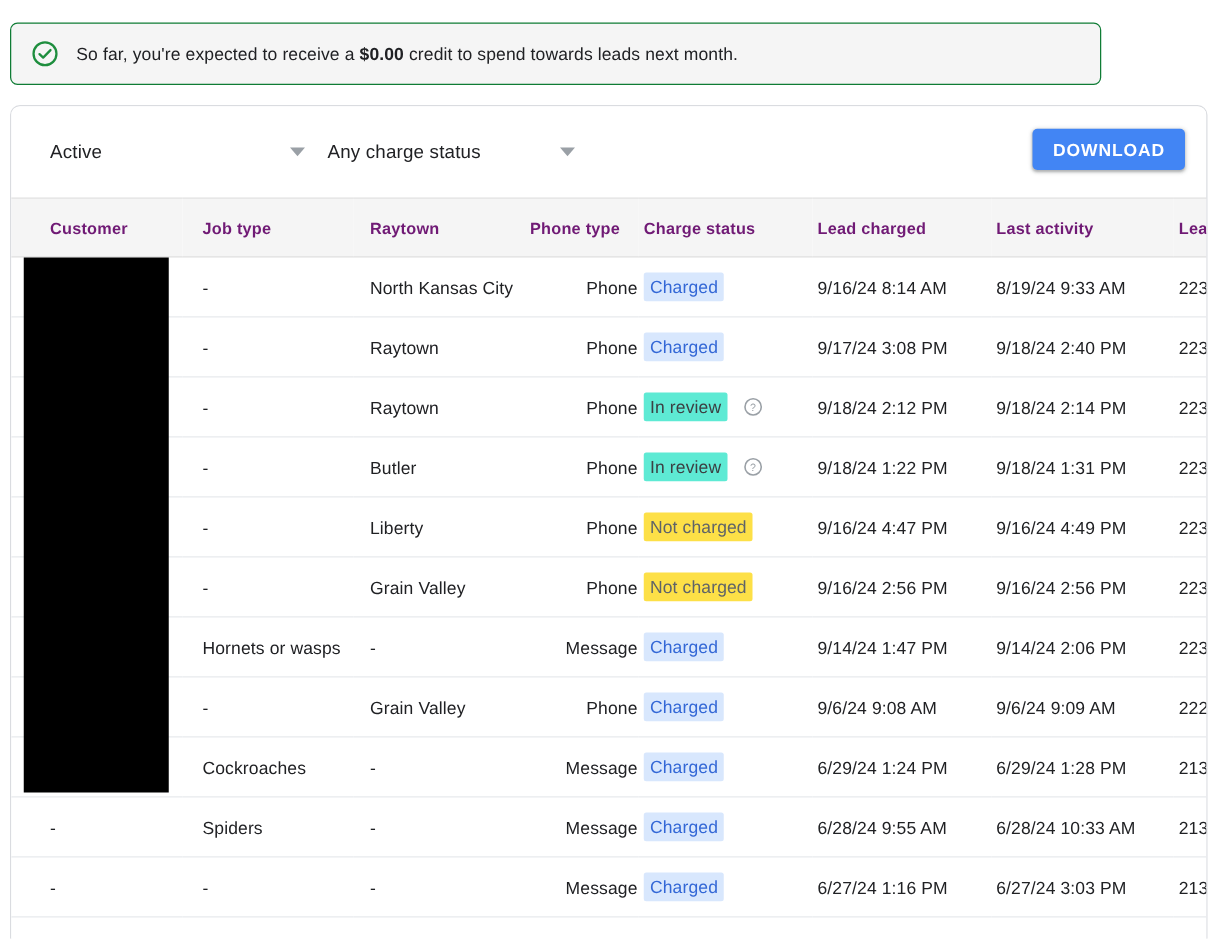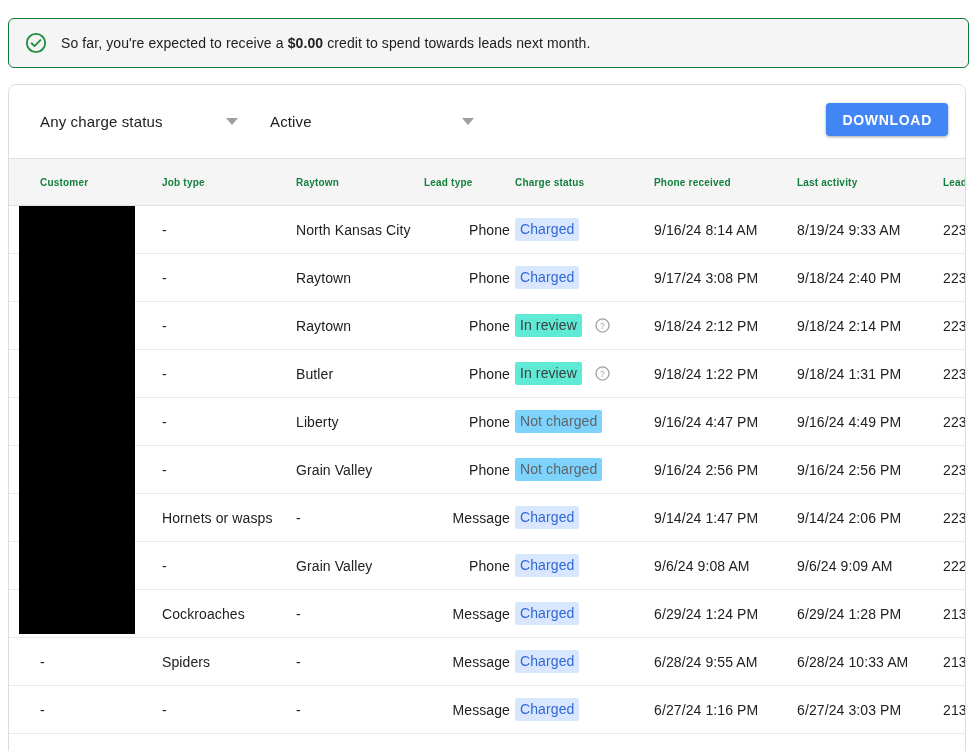--- a/index.html
+++ b/index.html
@@ -9,21 +9,21 @@
     background: #ffffff;
     font-family: "Liberation Sans", sans-serif;
     -webkit-font-smoothing: antialiased;
   }
   .page { width: 977px; height: 751px; position: relative; overflow: hidden; background:#fff; }
 
   
   .banner {
     position: absolute;
     left: 8px; top: 18px;
-    width: 961px; height: 50px;
+    width: 873px; height: 50px;
     background: #f5f5f5;
     border: 1px solid #0f7c35;
     border-radius: 6px;
     display: flex; align-items: center;
     padding: 0 16px;
   }
   .banner .check-icon { width: 22px; height: 22px; flex: 0 0 22px; margin-right: 14px; display:block; }
   .banner-text {
     font-size: 14px; color: #202124; line-height: 18px;
     letter-spacing: .1px;
@@ -89,23 +89,23 @@
   
   .table-wrap { position: relative; width: 100%; }
   table.leads { border-collapse: collapse; width: 1075px; table-layout: fixed; }
 
   table.leads thead th {
     background: #f5f5f5;
     border-top: 1px solid #e0e0e0;
     border-bottom: 1px solid #e0e0e0;
     height: 47px;
     text-align: left;
-    font-size: 10px;
+    font-size: 13px;
     font-weight: 700;
-    color: #15803d;
+    color: #701a75;
     letter-spacing: .2px;
     padding: 0 0 0 0;
     vertical-align: middle;
   }
   table.leads tbody td {
     border-bottom: 1px solid #e8eaed;
     height: 48px;
     font-size: 14px;
     color: #202124;
     vertical-align: middle;
@@ -128,21 +128,21 @@
     display: inline-block;
     padding: 2px 5px;
     border-radius: 2px;
     font-size: 14px;
     line-height: 19px;
     letter-spacing: .1px;
     vertical-align: middle;
   }
   .chip-charged     { background: #d8e7fd; color: #3367d6; }
   .chip-inreview    { background: #5eead4; color: #3c4043; }
-  .chip-notcharged  { background: #7dd3fc; color: #5f6368; }
+  .chip-notcharged  { background: #fde047; color: #5f6368; }
 
   .help-icon {
     display: inline-block;
     width: 17px; height: 17px;
     margin-left: 12px;
     vertical-align: middle;
     cursor: pointer;
   }
 
   
@@ -170,43 +170,43 @@
     </svg>
     <div class="banner-text">
       <span>So far, you're expected to receive a </span><b>$0.00</b><span> credit to spend towards leads next month.</span>
     </div>
   </div>
 
   <div class="card card-clip">
 
     <div class="toolbar">
 
+      <div class="filter filter-active">
+        <span class="filter-label">Active</span>
+        <span class="caret"></span>
+      </div>
+
       <div class="filter filter-charge">
         <span class="filter-label">Any charge status</span>
-        <span class="caret"></span>
-      </div>
-
-      <div class="filter filter-active">
-        <span class="filter-label">Active</span>
         <span class="caret"></span>
       </div>
 
       <button class="download-btn">DOWNLOAD</button>
     </div>
 
     <div class="table-wrap">
       <table class="leads">
         <thead>
           <tr>
             <th class="c-customer">Customer</th>
             <th class="c-jobtype">Job type</th>
             <th class="c-location">Raytown</th>
-            <th class="c-leadtype">Lead type</th>
+            <th class="c-leadtype">Phone type</th>
             <th class="c-charge">Charge status</th>
-            <th class="c-received">Phone received</th>
+            <th class="c-received">Lead charged</th>
             <th class="c-activity">Last activity</th>
             <th class="c-leadid">Lead</th>
           </tr>
         </thead>
         <tbody id="leads-body">
             <tr>
               <td class="c-customer"></td>
               <td class="c-jobtype">-</td>
               <td class="c-location">North Kansas City</td>
               <td class="c-leadtype">Phone</td>

